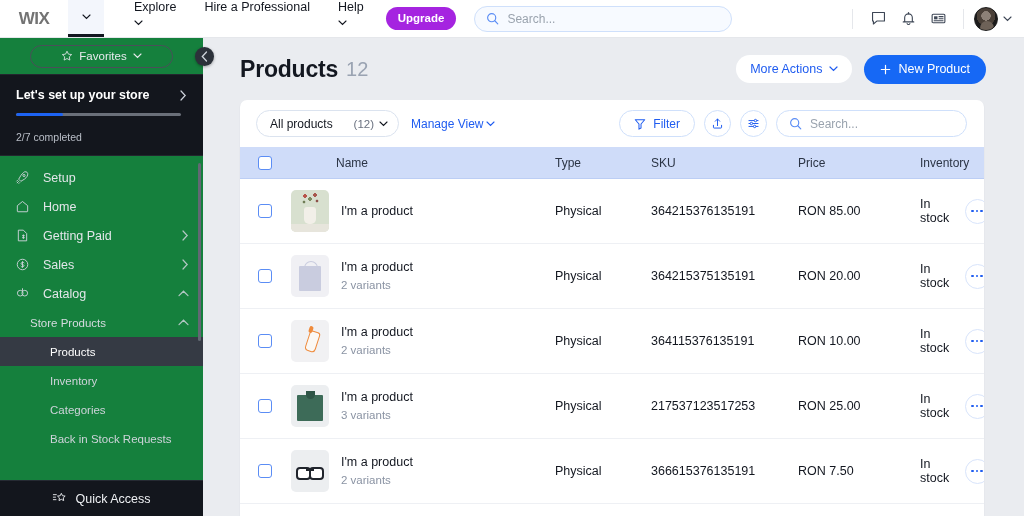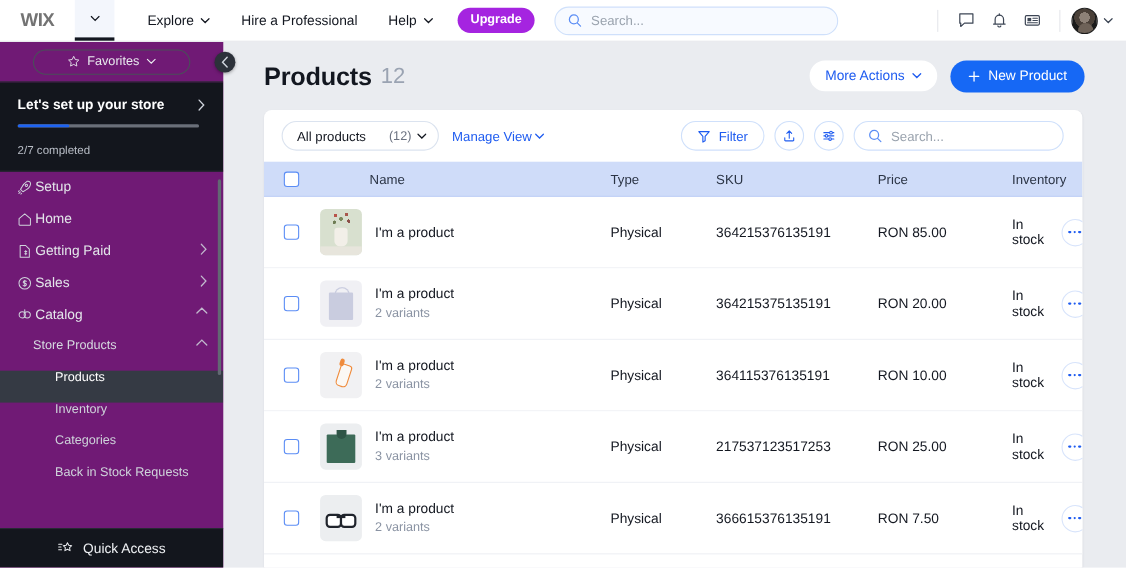--- a/index.html
+++ b/index.html
@@ -28,23 +28,23 @@
   .site-switcher {
     height: 37px; padding: 0 13px 0 14px;
     display: flex; align-items: center; gap: 8px;
     background: #f3f6fc;
     border-bottom: 3px solid #131720;
     font-size: 12.5px; color: #131720; font-weight: 400;
     cursor: pointer;
   }
   .topnav { display: flex; align-items: center; margin-left: 16px; gap: 0; }
   .topnav-item {
-    display: flex; align-items: center; gap: 6px;
+    display: flex; align-items: flex-start; gap: 6px;
     padding: 0 14px; height: 38px;
-    font-size: 12.5px; color: #131720; cursor: pointer;
+    font-size: 12.5px; color: #131720; cursor: pointer; flex-direction: column;
   }
   .upgrade-btn {
     margin-left: 8px;
     background: #a524e0;
     color: #fff; font-size: 11.5px; font-weight: 700;
     border-radius: 14px; padding: 5px 12px 6px;
     border: none; cursor: pointer;
     font-family: "Liberation Sans", sans-serif;
   }
   .top-search {
@@ -76,21 +76,21 @@
   }
   .avatar::after {
     content:""; position:absolute; left:5px; top:13px; width:14px; height:12px;
     background:#6e6258; border-radius: 7px 7px 0 0;
   }
 
   
   .sidebar {
     position: absolute; top: 38px; left: 0;
     width: 203px; height: 478px;
-    background: #701a75;
+    background: #15803d;
     color: #e8eaee;
     overflow: hidden;
     z-index: 30;
   }
   .fav-row {
     height: 37px; display: flex; align-items: center; justify-content: center;
     border-bottom: 1px solid #23262e;
   }
   .fav-btn {
     width: 143px; height: 23px; border-radius: 12px;
@@ -116,22 +116,22 @@
   .progress-fill { height: 3px; background: #1d63f3; width: 28.5%; border-radius: 2px; }
   .setup-sub { margin-top: 15px; font-size: 10.5px; color: #b9bec7; }
 
   .nav-scroll {
     position: relative;
     height: 302px;
     overflow: hidden;
     padding-top: 7px;
   }
   .nav-item {
-    height: 29px; display: flex; align-items: flex-start;
-    padding: 0 14px 0 14px; gap: 2px;
+    height: 29px; display: flex; align-items: center;
+    padding: 0 14px 0 14px; gap: 13px;
     font-size: 12.5px; color: #e3e6ea; cursor: pointer;
     position: relative;
   }
   .nav-item.active { background: #2b2f38; }
   .nav-item .ni-icon { width: 16px; display:flex; align-items:center; justify-content:center; flex: 0 0 16px; }
   .nav-item .ni-label { flex: 1; white-space: nowrap; }
   .nav-item .ni-chev { opacity: .85; }
   .nav-sub { padding-left: 30px; font-size: 11.5px; color: #d6dae0; }
   .nav-sub2 { padding-left: 50px; font-size: 11.5px; color: #ced3da; }
   .nav-sub2.active { background: #353a44; color: #fff; }

